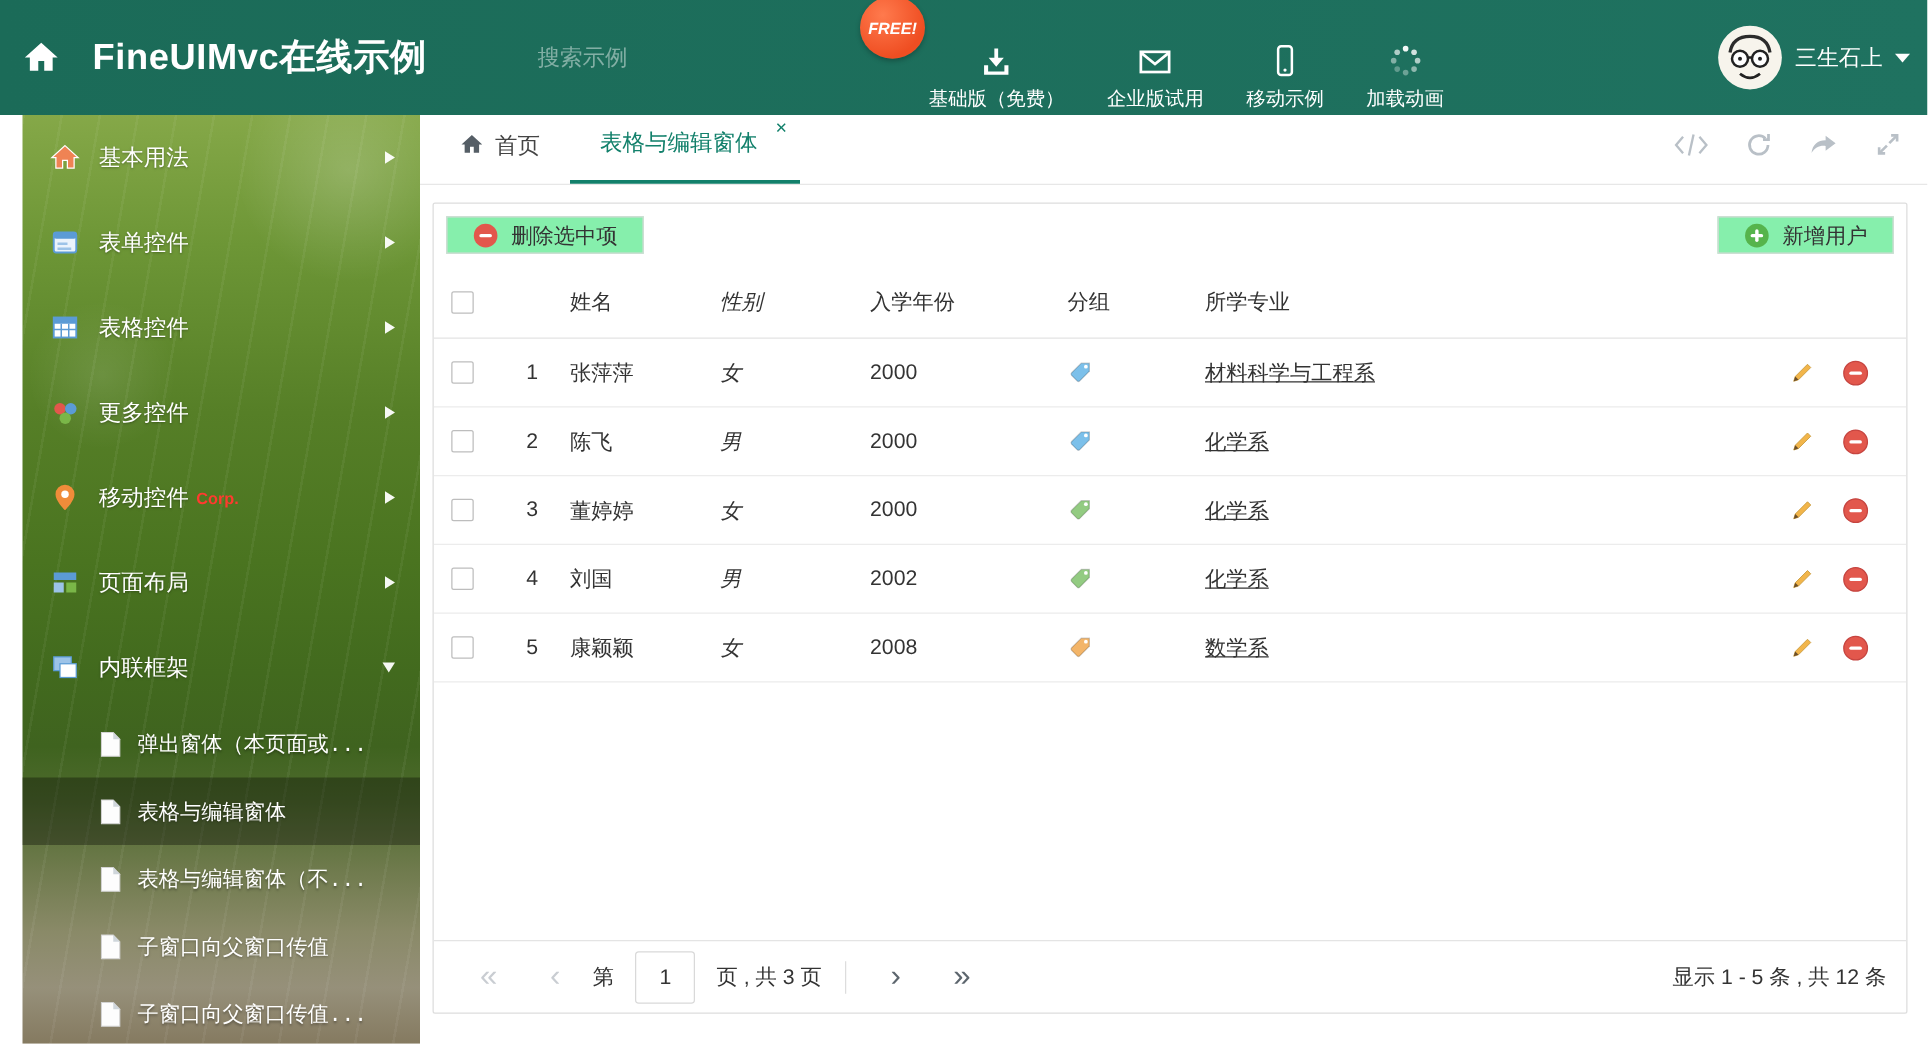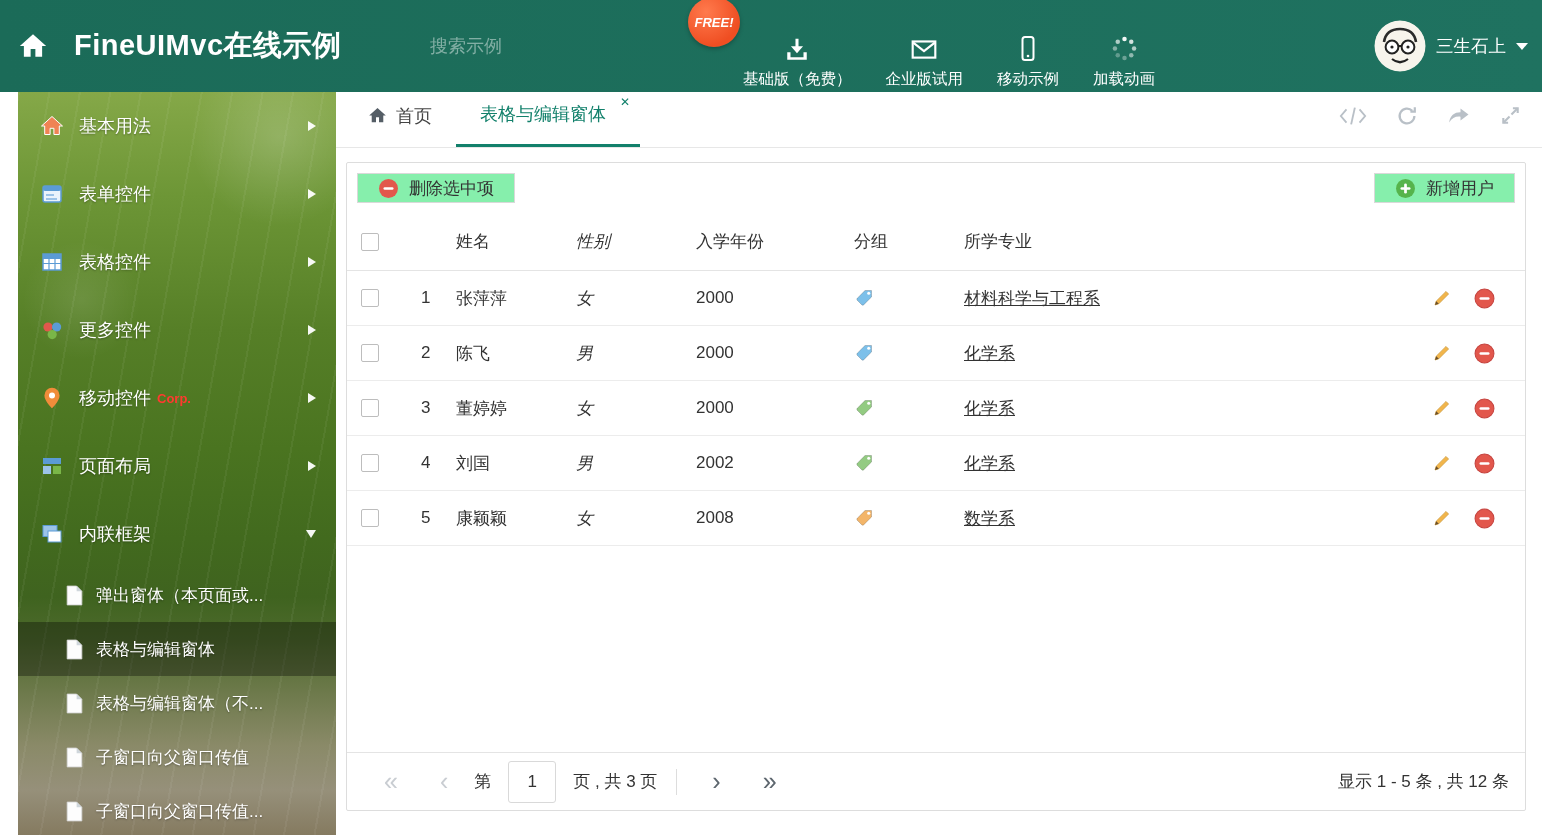--- a/index.html
+++ b/index.html
@@ -37,21 +37,21 @@
       radial-gradient(circle at 20% 28%, rgba(255,255,255,0.10), transparent 10%),
       linear-gradient(180deg,#85a848 0%,#6d9636 14%,#567f27 32%,#4a7420 48%,#426a1e 60%,#3f631f 68%,#4f6b2e 74%,#6e7a4c 81%,#8a8a68 88%,#96907a 94%,#857a60 100%);
   }
   .snav-item { height:68px; display:flex; align-items:center; padding:0 20px 0 22px; color:#fff; cursor:pointer; }
   .sicon { width:24px; height:24px; margin-right:15px; flex:0 0 24px; }
   .slabel { font-size:18px; text-shadow:0 1px 2px rgba(0,0,0,0.35); }
   .corp { color:#ff3a2f; font-size:13px; margin-left:6px; font-weight:bold; }
   .sp { flex:1; }
   .arrow-right { width:0; height:0; border-left:8px solid #fff; border-top:5.5px solid transparent; border-bottom:5.5px solid transparent; opacity:0.95; }
   .arrow-down { width:0; height:0; border-top:8px solid #fff; border-left:5.5px solid transparent; border-right:5.5px solid transparent; opacity:0.95; }
-  .snav-sub { height:54px; display:flex; align-items:center; padding-left:48px; color:#fff; cursor:pointer; }
+  .snav-sub { height:54px; display:flex; align-items:center; padding-left:62px; color:#fff; cursor:pointer;font-family:Liberation Mono, monospace; }
   .snav-sub.active { background:rgba(0,0,0,0.33); }
   .ficon { width:17px; height:21px; margin-right:13px; flex:0 0 17px; }
   .slabel2 { font-size:17px; text-shadow:0 1px 2px rgba(0,0,0,0.35); white-space:nowrap; }
 
   
   .main { position:absolute; left:330px; top:84px; width:1212px; height:743px; background:#fff; display:flex; flex-direction:column; }
   .tabbar { height:64px; flex:0 0 64px; display:flex; align-items:stretch; border-bottom:1px solid #e7e7e7; padding-left:14px; position:relative; }
   .tab { display:flex; align-items:center; gap:9px; padding:0 24px; font-size:18px; color:#444; cursor:pointer; position:relative; }
   .tab.active { color:#12806b; border-bottom:3px solid #12806b; padding-right:34px; }
   .tab-close { position:absolute; top:11px; right:10px; font-size:12px; color:#12806b; cursor:pointer; }

